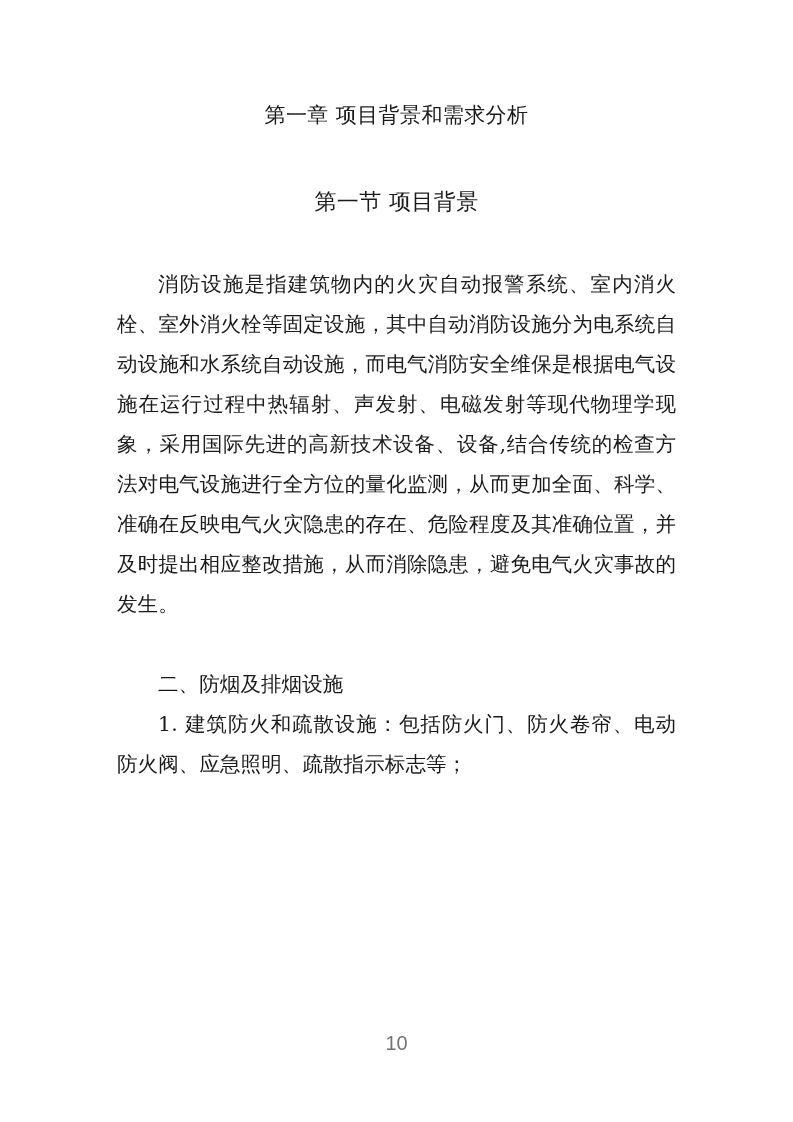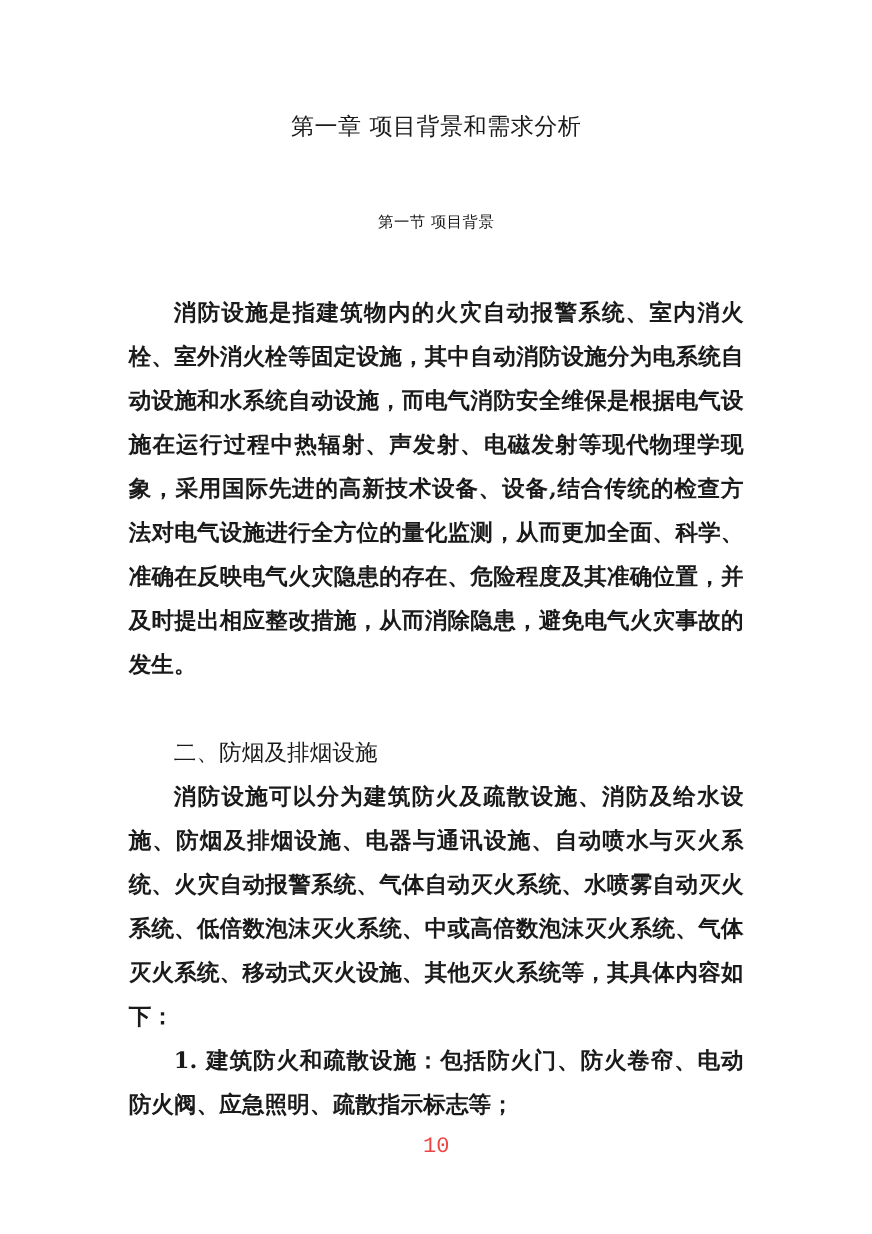--- a/index.html
+++ b/index.html
@@ -46,21 +46,21 @@
     position: absolute;
     left: 0;
     top: 101px;
     width: 559px;
   }
 
   .h-section {
     margin: 0;
     padding: 0;
     text-align: center;
-    font-size: 14px;
+    font-size: 22px;
     font-weight: normal;
     line-height: 28px;
     letter-spacing: 0.4px;
     position: absolute;
     left: 0;
     top: 188px;
     width: 559px;
   }
 
   .body-block {
@@ -77,41 +77,40 @@
     line-height: 40px;
     text-align: justify;
     text-justify: inter-character;
     text-align-last: left;
     letter-spacing: 0.1px;
     word-break: break-all;
   }
 
   p.indent {
     text-indent: 2em;
-    font-weight: bold;
   }
 
   p.heading-num {
     text-indent: 2em;
   }
 
   .gap {
     height: 40px;
   }
 
   .page-number {
     position: absolute;
     left: 0;
     top: 1030px;
     width: 793px;
     text-align: center;
     font-size: 20px;
     line-height: 26px;
-    font-family: Liberation Mono, monospace;
-    color: #ef4444;
+    font-family: Liberation Sans, sans-serif;
+    color: #737373;
   }
 </style>
 </head>
 <body>
 
 <div class="page">
 
   <div class="content">
 
     <h1 class="h-chapter">第一章  项目背景和需求分析</h1>
@@ -120,21 +119,20 @@
 
     <div class="body-block">
 
 
       <p class="para indent">消防设施是指建筑物内的火灾自动报警系统、室内消火栓、室外消火栓等固定设施，其中自动消防设施分为电系统自动设施和水系统自动设施，而电气消防安全维保是根据电气设施在运行过程中热辐射、声发射、电磁发射等现代物理学现象，采用国际先进的高新技术设备、设备,结合传统的检查方法对电气设施进行全方位的量化监测，从而更加全面、科学、准确在反映电气火灾隐患的存在、危险程度及其准确位置，并及时提出相应整改措施，从而消除隐患，避免电气火灾事故的发生。</p>
 
       <div class="gap"></div>
 
       <p class="para heading-num">二、防烟及排烟设施</p>
 
-      <p class="para indent">消防设施可以分为建筑防火及疏散设施、消防及给水设施、防烟及排烟设施、电器与通讯设施、自动喷水与灭火系统、火灾自动报警系统、气体自动灭火系统、水喷雾自动灭火系统、低倍数泡沫灭火系统、中或高倍数泡沫灭火系统、气体灭火系统、移动式灭火设施、其他灭火系统等，其具体内容如下：</p>
 
       <p class="para indent">1. 建筑防火和疏散设施：包括防火门、防火卷帘、电动防火阀、应急照明、疏散指示标志等；</p>
 
     </div>
 
   </div>
 
   <div class="page-number">10</div>
 
 </div>

